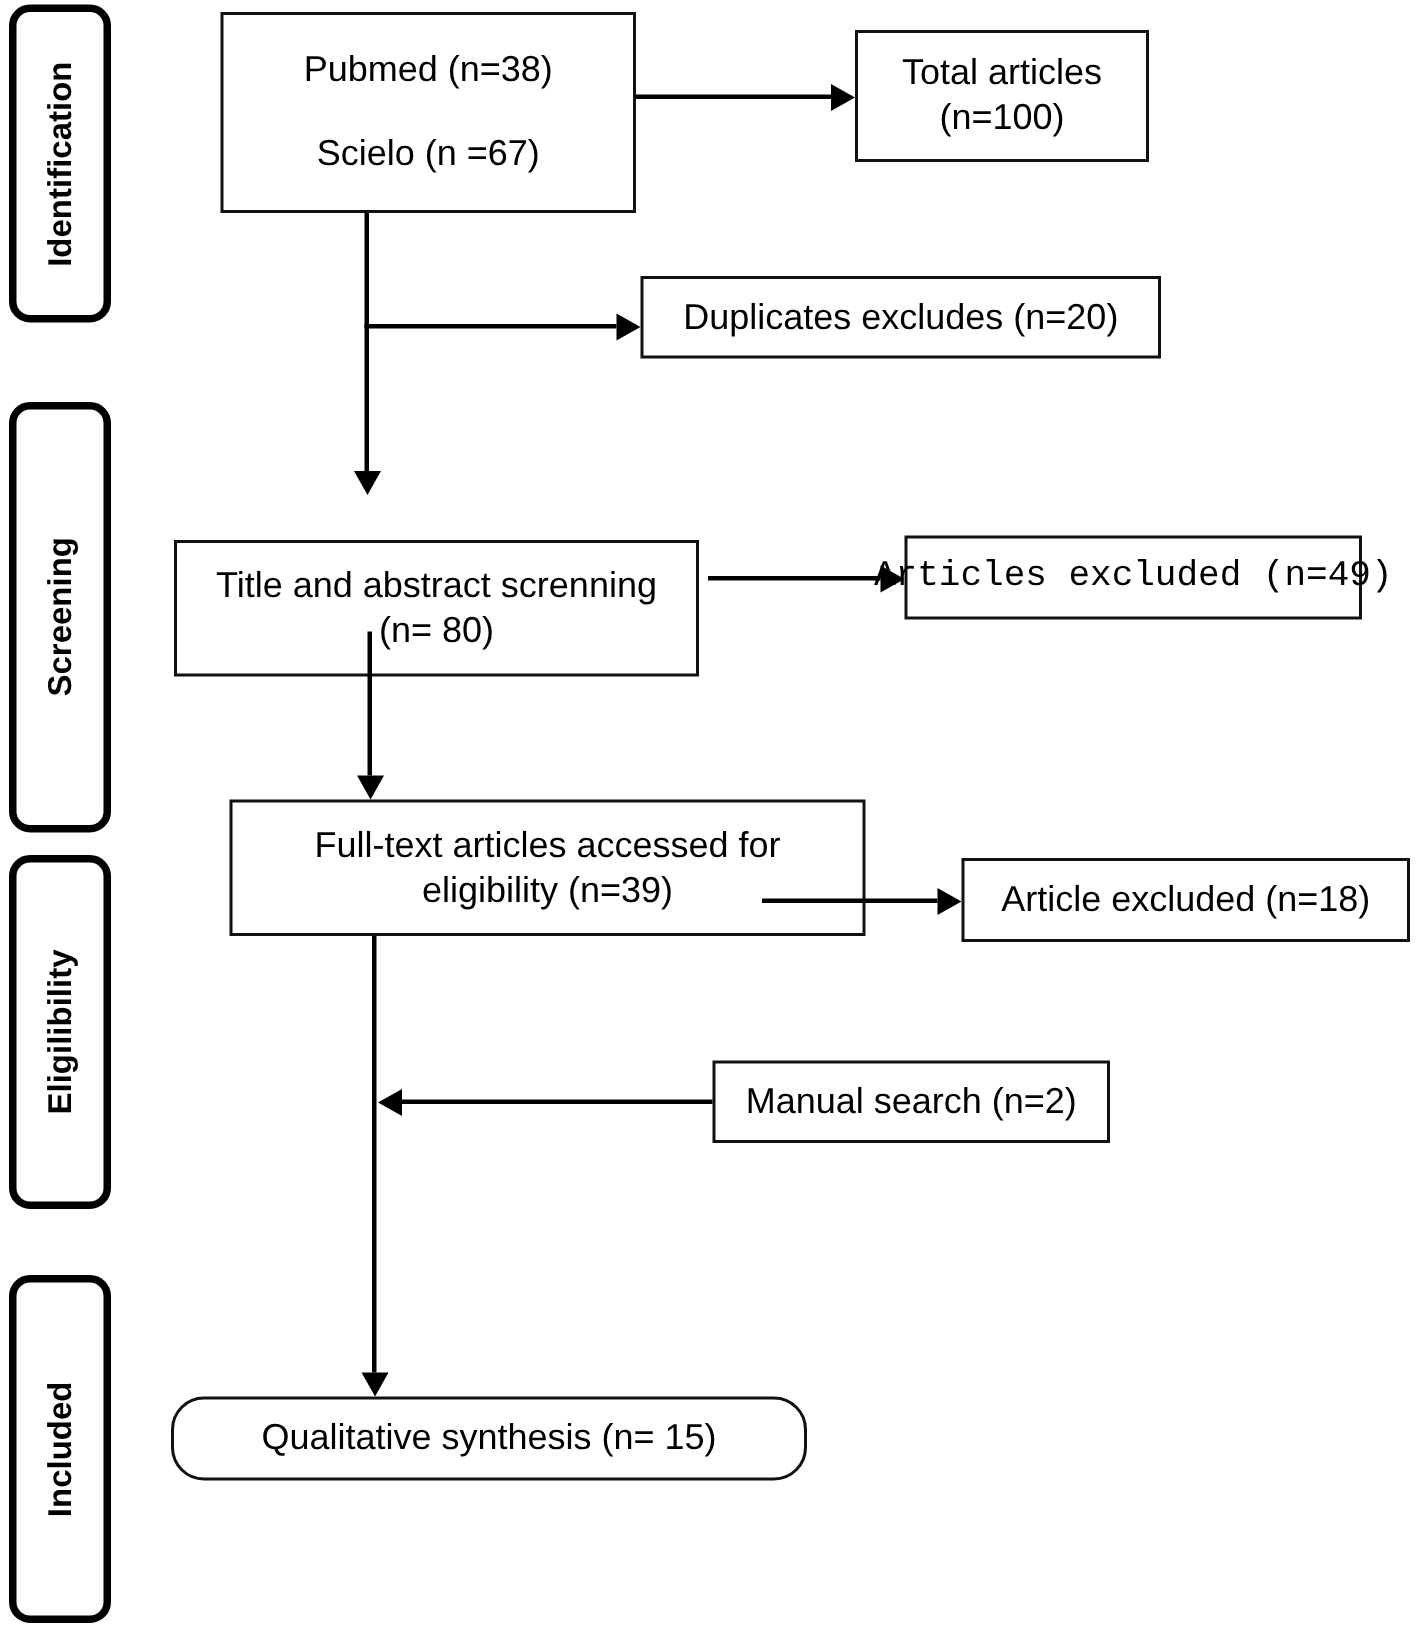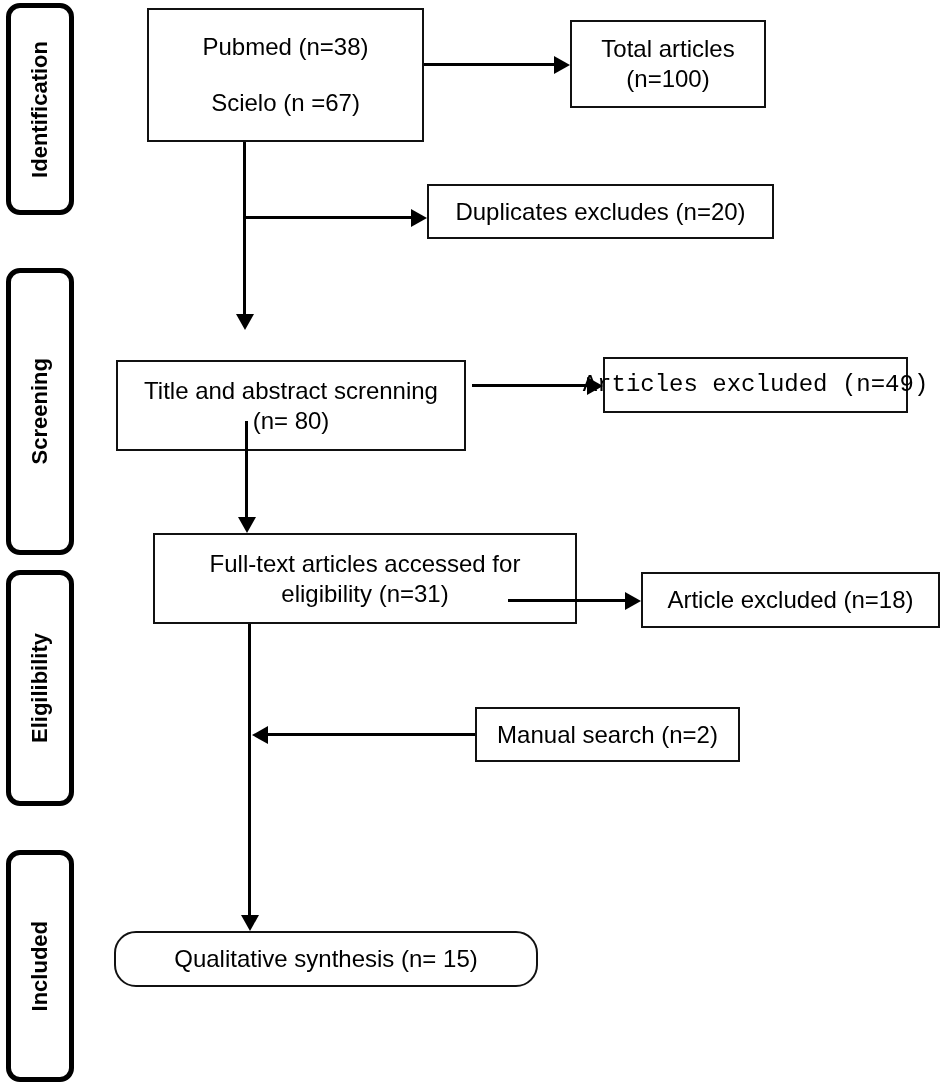--- a/index.html
+++ b/index.html
@@ -127,21 +127,21 @@
     <span class="line">Title and abstract screnning</span>
     <span class="line">(n= 80)</span>
   </div>
 
   <div class="flow-box" style="left:603px; top:357px; width:305px; height:56px;font-family:Liberation Mono, monospace;">
     <span class="line">Articles excluded (n=49)</span>
   </div>
 
   <div class="flow-box" style="left:116px; top:533px; width:424px; height:91px;margin-left:37px;">
     <span class="line">Full-text articles accessed for</span>
-    <span class="line">eligibility (n=31)</span>
+    <span class="line">eligibility (n=39)</span>
   </div>
 
   <div class="flow-box" style="left:641px; top:572px; width:299px; height:56px;">
     <span class="line">Article excluded (n=18)</span>
   </div>
 
   <div class="flow-box" style="left:475px; top:707px; width:265px; height:55px;justify-content:center;">
     <span class="line">Manual search (n=2)</span>
   </div>
 

